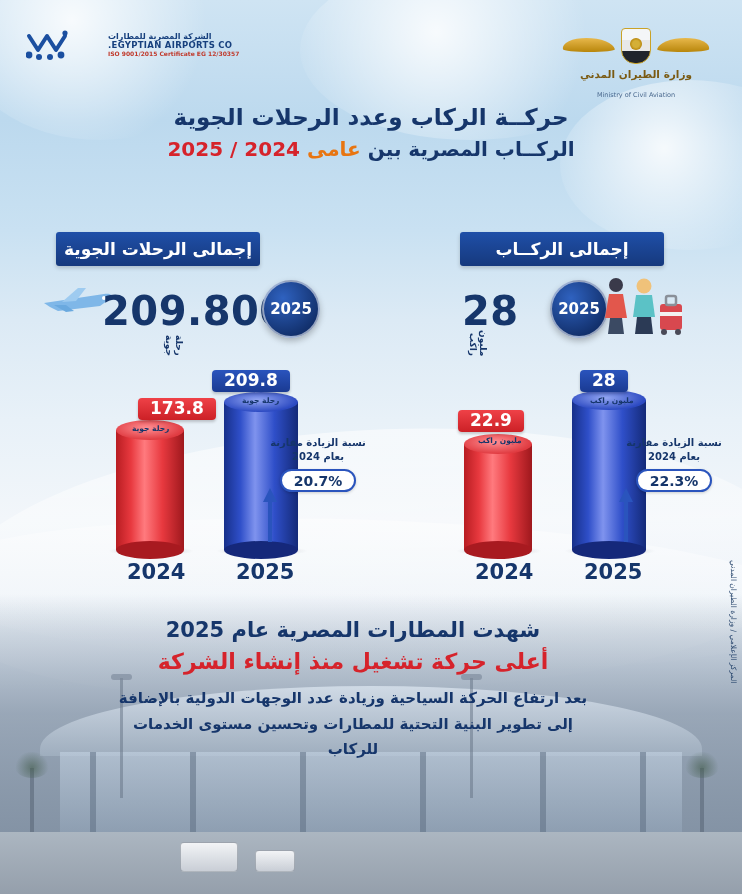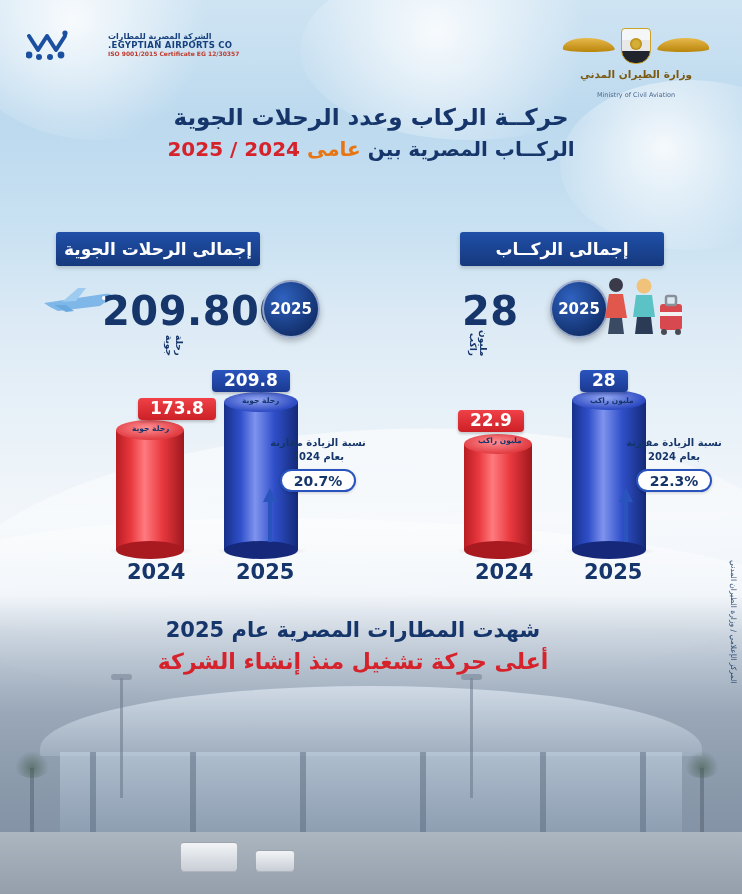--- a/index.html
+++ b/index.html
@@ -384,17 +384,18 @@
     <div class="up-arrow" style="left:218px; top:118px;">
       <svg width="16" height="54" viewBox="0 0 16 54">
         <path d="M8 0 L15 14 L10 14 L10 54 L6 54 L6 14 L1 14 Z" fill="#2a54bd"></path>
       </svg>
     </div>
   </div>
 
   <div class="footer">
     <div class="f1">شهدت المطارات المصرية عام 2025</div>
     <div class="f2">أعلى حركة تشغيل منذ إنشاء الشركة</div>
+    <div class="f3" style="padding:0 70px;">بعد ارتفاع الحركة السياحية وزيادة عدد الوجهات الدولية بالإضافة إلى تطوير البنية التحتية للمطارات وتحسين مستوى الخدمات للركاب</div>
   </div>
 
   <div class="side-note">المركز الإعلامي / وزارة الطيران المدني</div>
 
 </div>
 
 </body></html>

